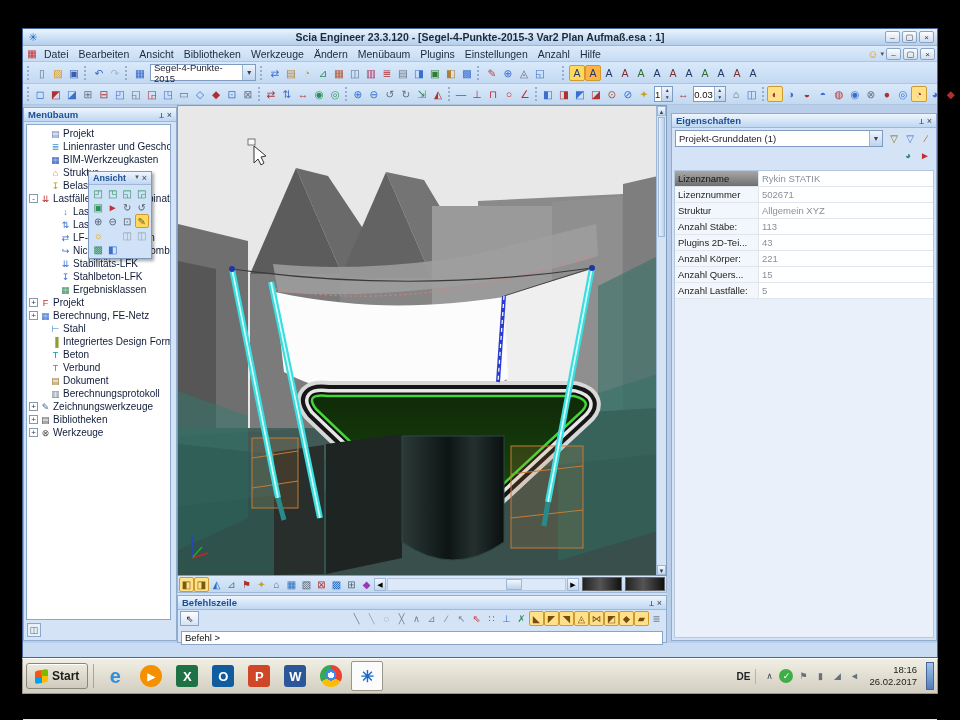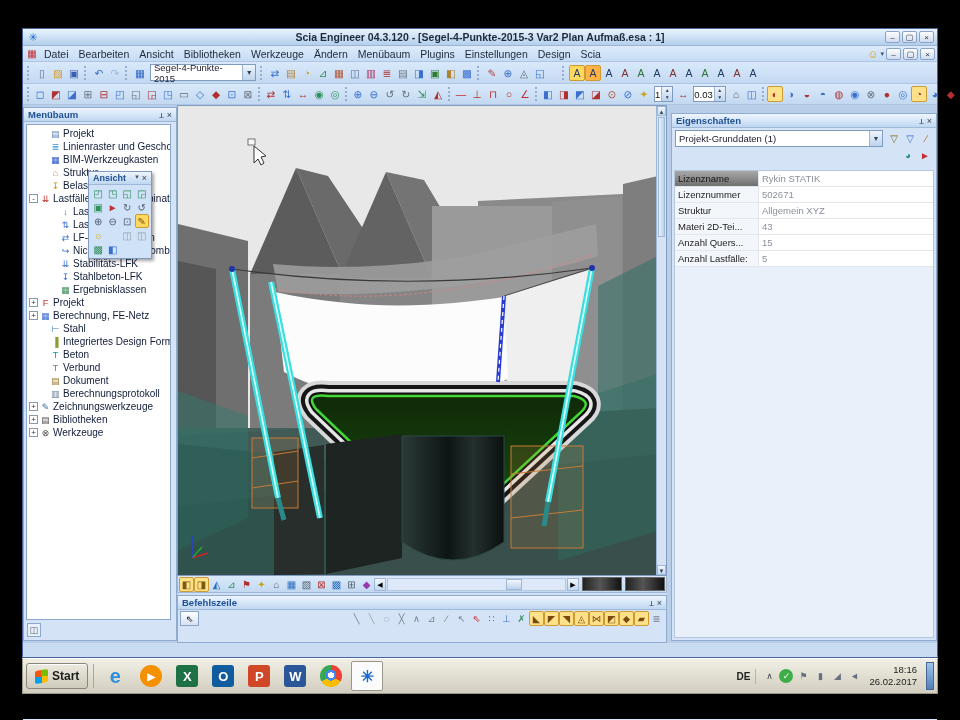--- a/index.html
+++ b/index.html
@@ -103,34 +103,34 @@
 .clock{font-size:9.5px;color:#1c1c1c;text-align:right;line-height:1.25;margin-left:4px}
 .showdesk{width:8px;height:28px;background:linear-gradient(#9fc5ec,#537fb8);border:1px solid #46659a;margin:0 3px 0 5px}
 </style>
 </head>
 <body>
 
 <div id="app">
 
   <div class="titlebar">
     <span class="appico">✳</span>
-    <span class="title">Scia Engineer 04.3.120 - [Segel-4-Punkte-2015-3 Var2 Plan Aufmaß.esa : 1]</span>
+    <span class="title">Scia Engineer 23.3.120 - [Segel-4-Punkte-2015-3 Var2 Plan Aufmaß.esa : 1]</span>
     <span class="wctrls">
 
     <span class="wbtn">–</span>
         <span class="wbtn">▢</span>
         <span class="wbtn">×</span>
       </span>
   </div>
 
   <div class="menubar">
     <span class="mdiico">▦</span>
     <span>
       
-    <span class="mitem">Datei</span><span class="mitem">Bearbeiten</span><span class="mitem">Ansicht</span><span class="mitem">Bibliotheken</span><span class="mitem">Werkzeuge</span><span class="mitem">Ändern</span><span class="mitem">Menübaum</span><span class="mitem">Plugins</span><span class="mitem">Einstellungen</span><span class="mitem">Design</span><span class="mitem">Scia</span></span>
+    <span class="mitem">Datei</span><span class="mitem">Bearbeiten</span><span class="mitem">Ansicht</span><span class="mitem">Bibliotheken</span><span class="mitem">Werkzeuge</span><span class="mitem">Ändern</span><span class="mitem">Menübaum</span><span class="mitem">Plugins</span><span class="mitem">Einstellungen</span><span class="mitem">Anzahl</span><span class="mitem">Hilfe</span></span>
     <span class="mright">
       <span class="smiley">☺</span>
       <span class="caret">▾</span>
       <span class="wctrls">
 
       <span class="wbtn">–</span>
           <span class="wbtn">▢</span>
           <span class="wbtn">×</span>
         </span>
     </span>
@@ -637,20 +637,21 @@
               <span class="tbtn active" style="color: rgb(122, 74, 16); background: rgb(255, 225, 138);">◤</span>
               <span class="tbtn active" style="color: rgb(122, 74, 16); background: rgb(255, 225, 138);">◥</span>
               <span class="tbtn active" style="color: rgb(122, 74, 16); background: rgb(255, 225, 138);">◬</span>
               <span class="tbtn active" style="color: rgb(122, 74, 16); background: rgb(255, 225, 138);">⋈</span>
               <span class="tbtn active" style="color: rgb(122, 74, 16); background: rgb(255, 225, 138);">◩</span>
               <span class="tbtn active" style="color: rgb(122, 74, 16); background: rgb(255, 225, 138);">◆</span>
               <span class="tbtn active" style="color: rgb(122, 74, 16); background: rgb(255, 225, 138);">▰</span>
               <span class="tbtn" style="color: rgb(119, 128, 145);">≣</span>
             </span>
         </div>
+        <input class="cmdinput" readonly="" value="Befehl &gt;" style="">
       </div>
     </div>
 
     <div class="panel" id="rightpanel">
       <div class="phead">
         <span>Eigenschaften</span>
         <span class="pctl">
           <span class="pinico">T</span>
           <span class="closico">×</span>
         </span>
@@ -685,26 +686,34 @@
           </div>
 
 
           <div class="prow">
             <span class="plab">Struktur</span>
             <span class="pval">Allgemein XYZ</span>
           </div>
 
 
 
-
           <div class="prow">
-            <span class="plab">Materi 2D-Tei...</span>
+            <span class="plab">Anzahl Stäbe:</span>
+            <span class="pval">113</span>
+          </div>
+
+          <div class="prow">
+            <span class="plab">Plugins 2D-Tei...</span>
             <span class="pval">43</span>
           </div>
 
+          <div class="prow">
+            <span class="plab">Anzahl Körper:</span>
+            <span class="pval">221</span>
+          </div>
 
           <div class="prow">
             <span class="plab">Anzahl Quers...</span>
             <span class="pval">15</span>
           </div>
 
           <div class="prow">
             <span class="plab">Anzahl Lastfälle:</span>
             <span class="pval">5</span>
           </div>

